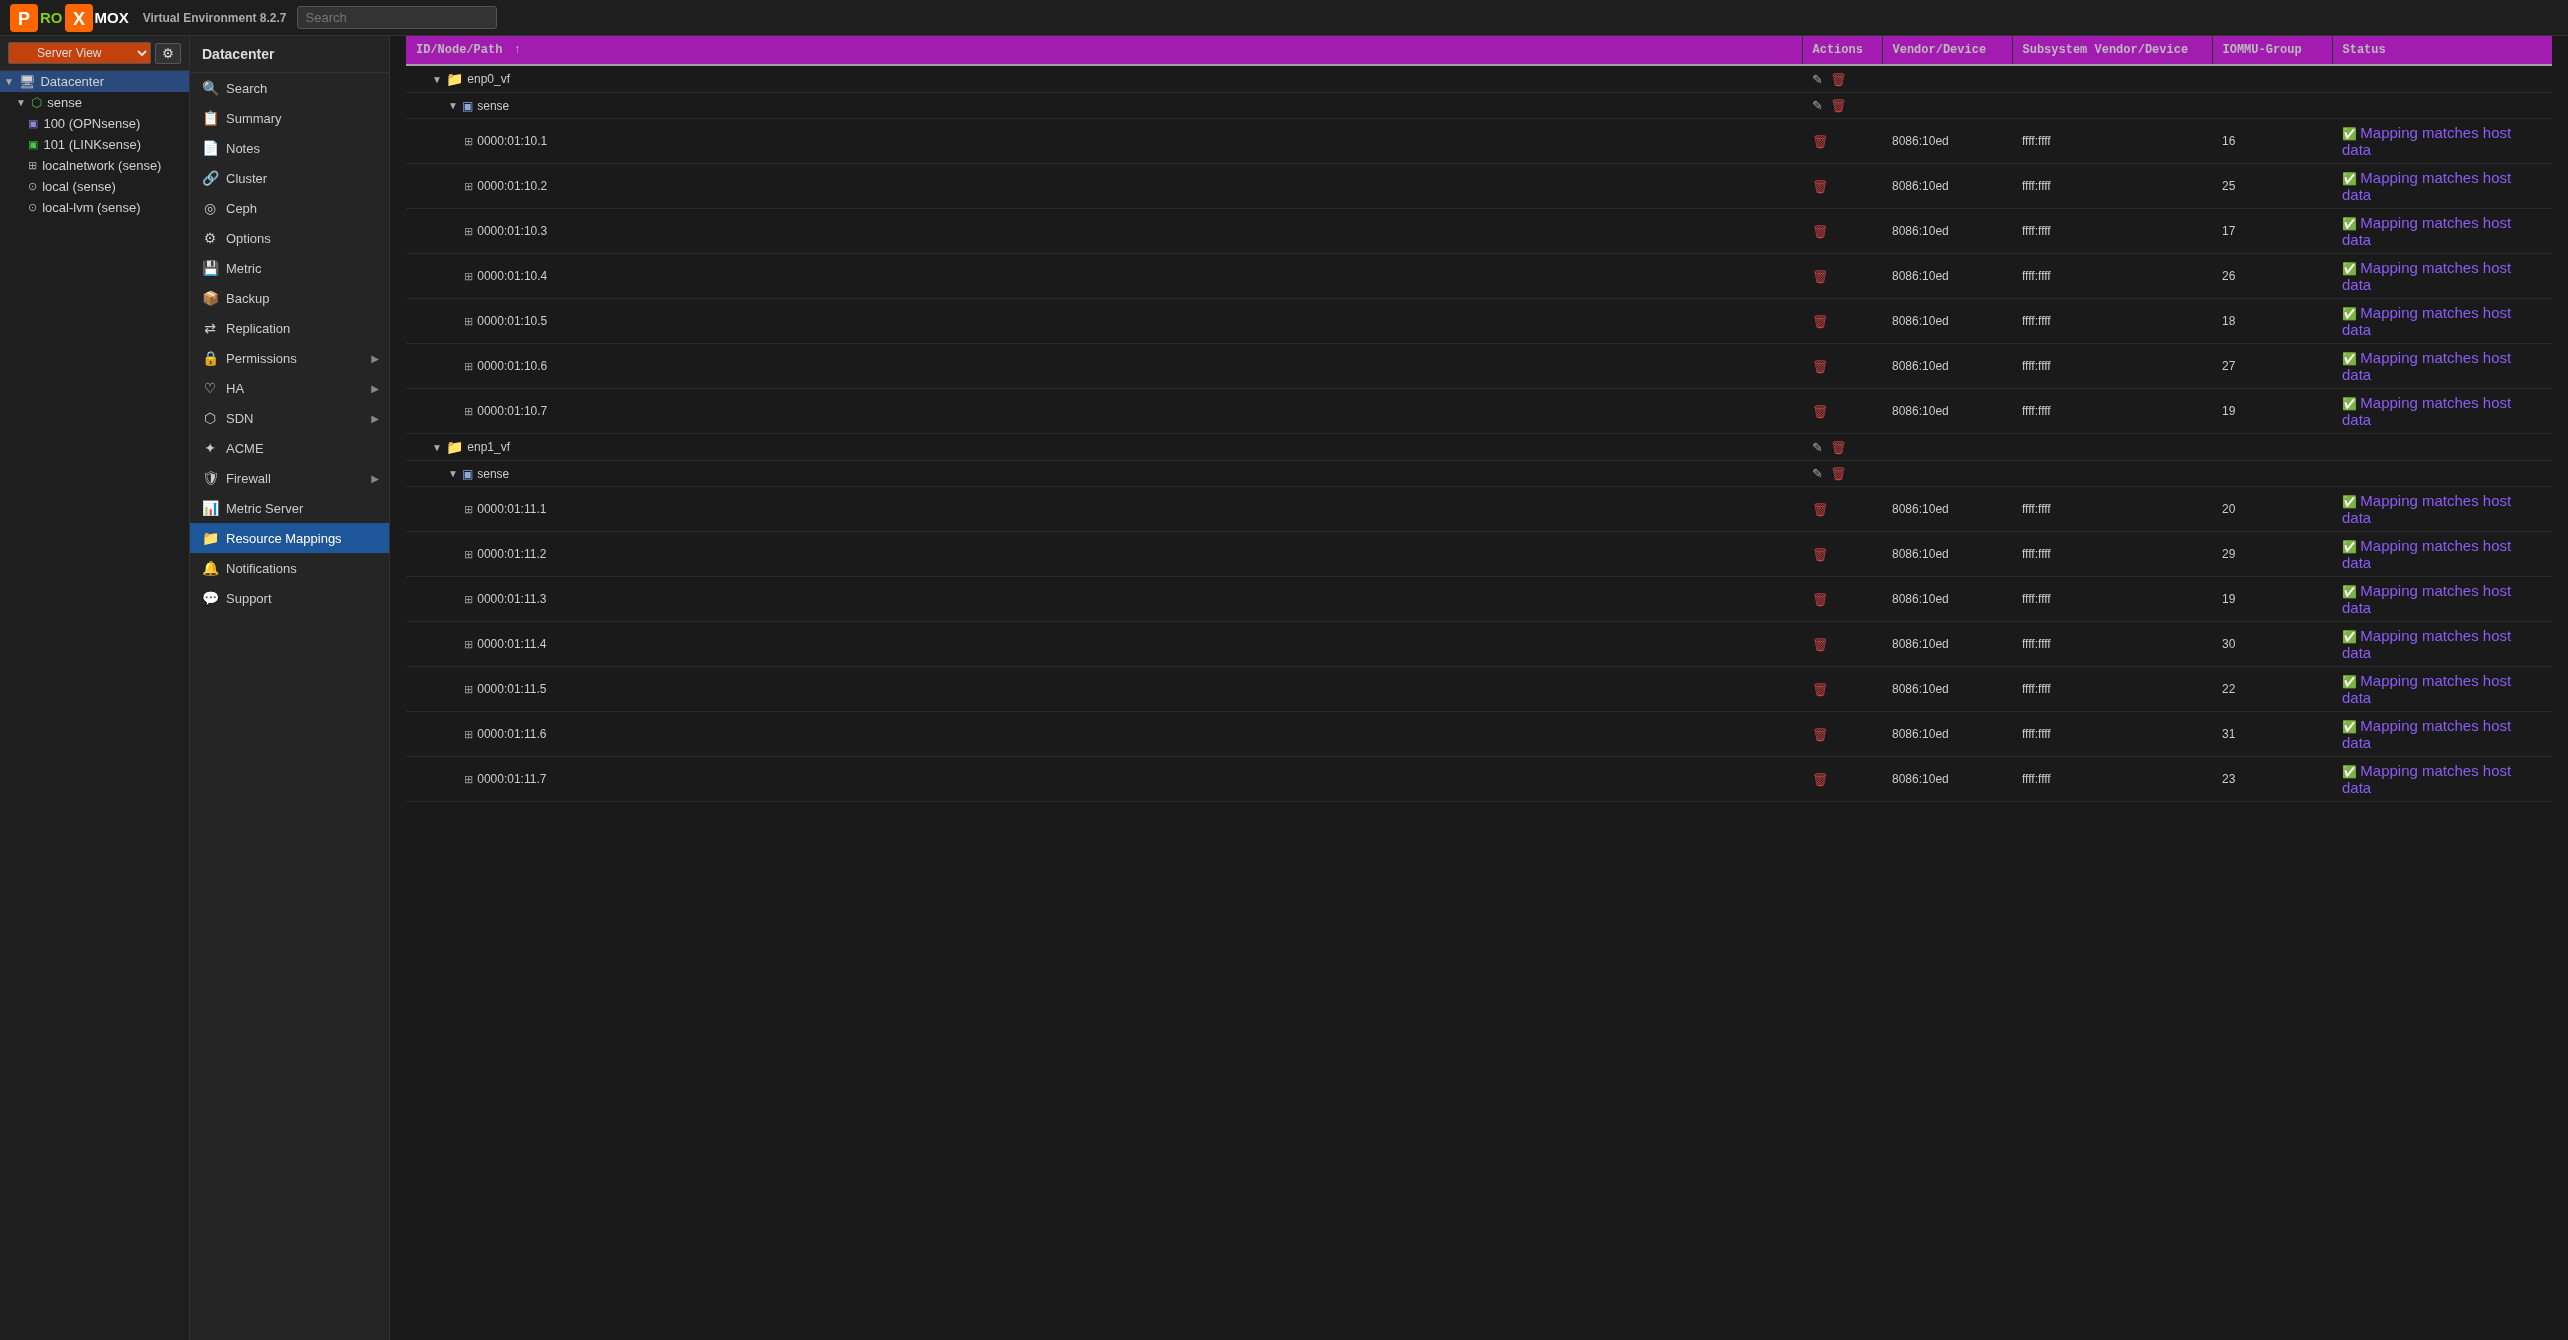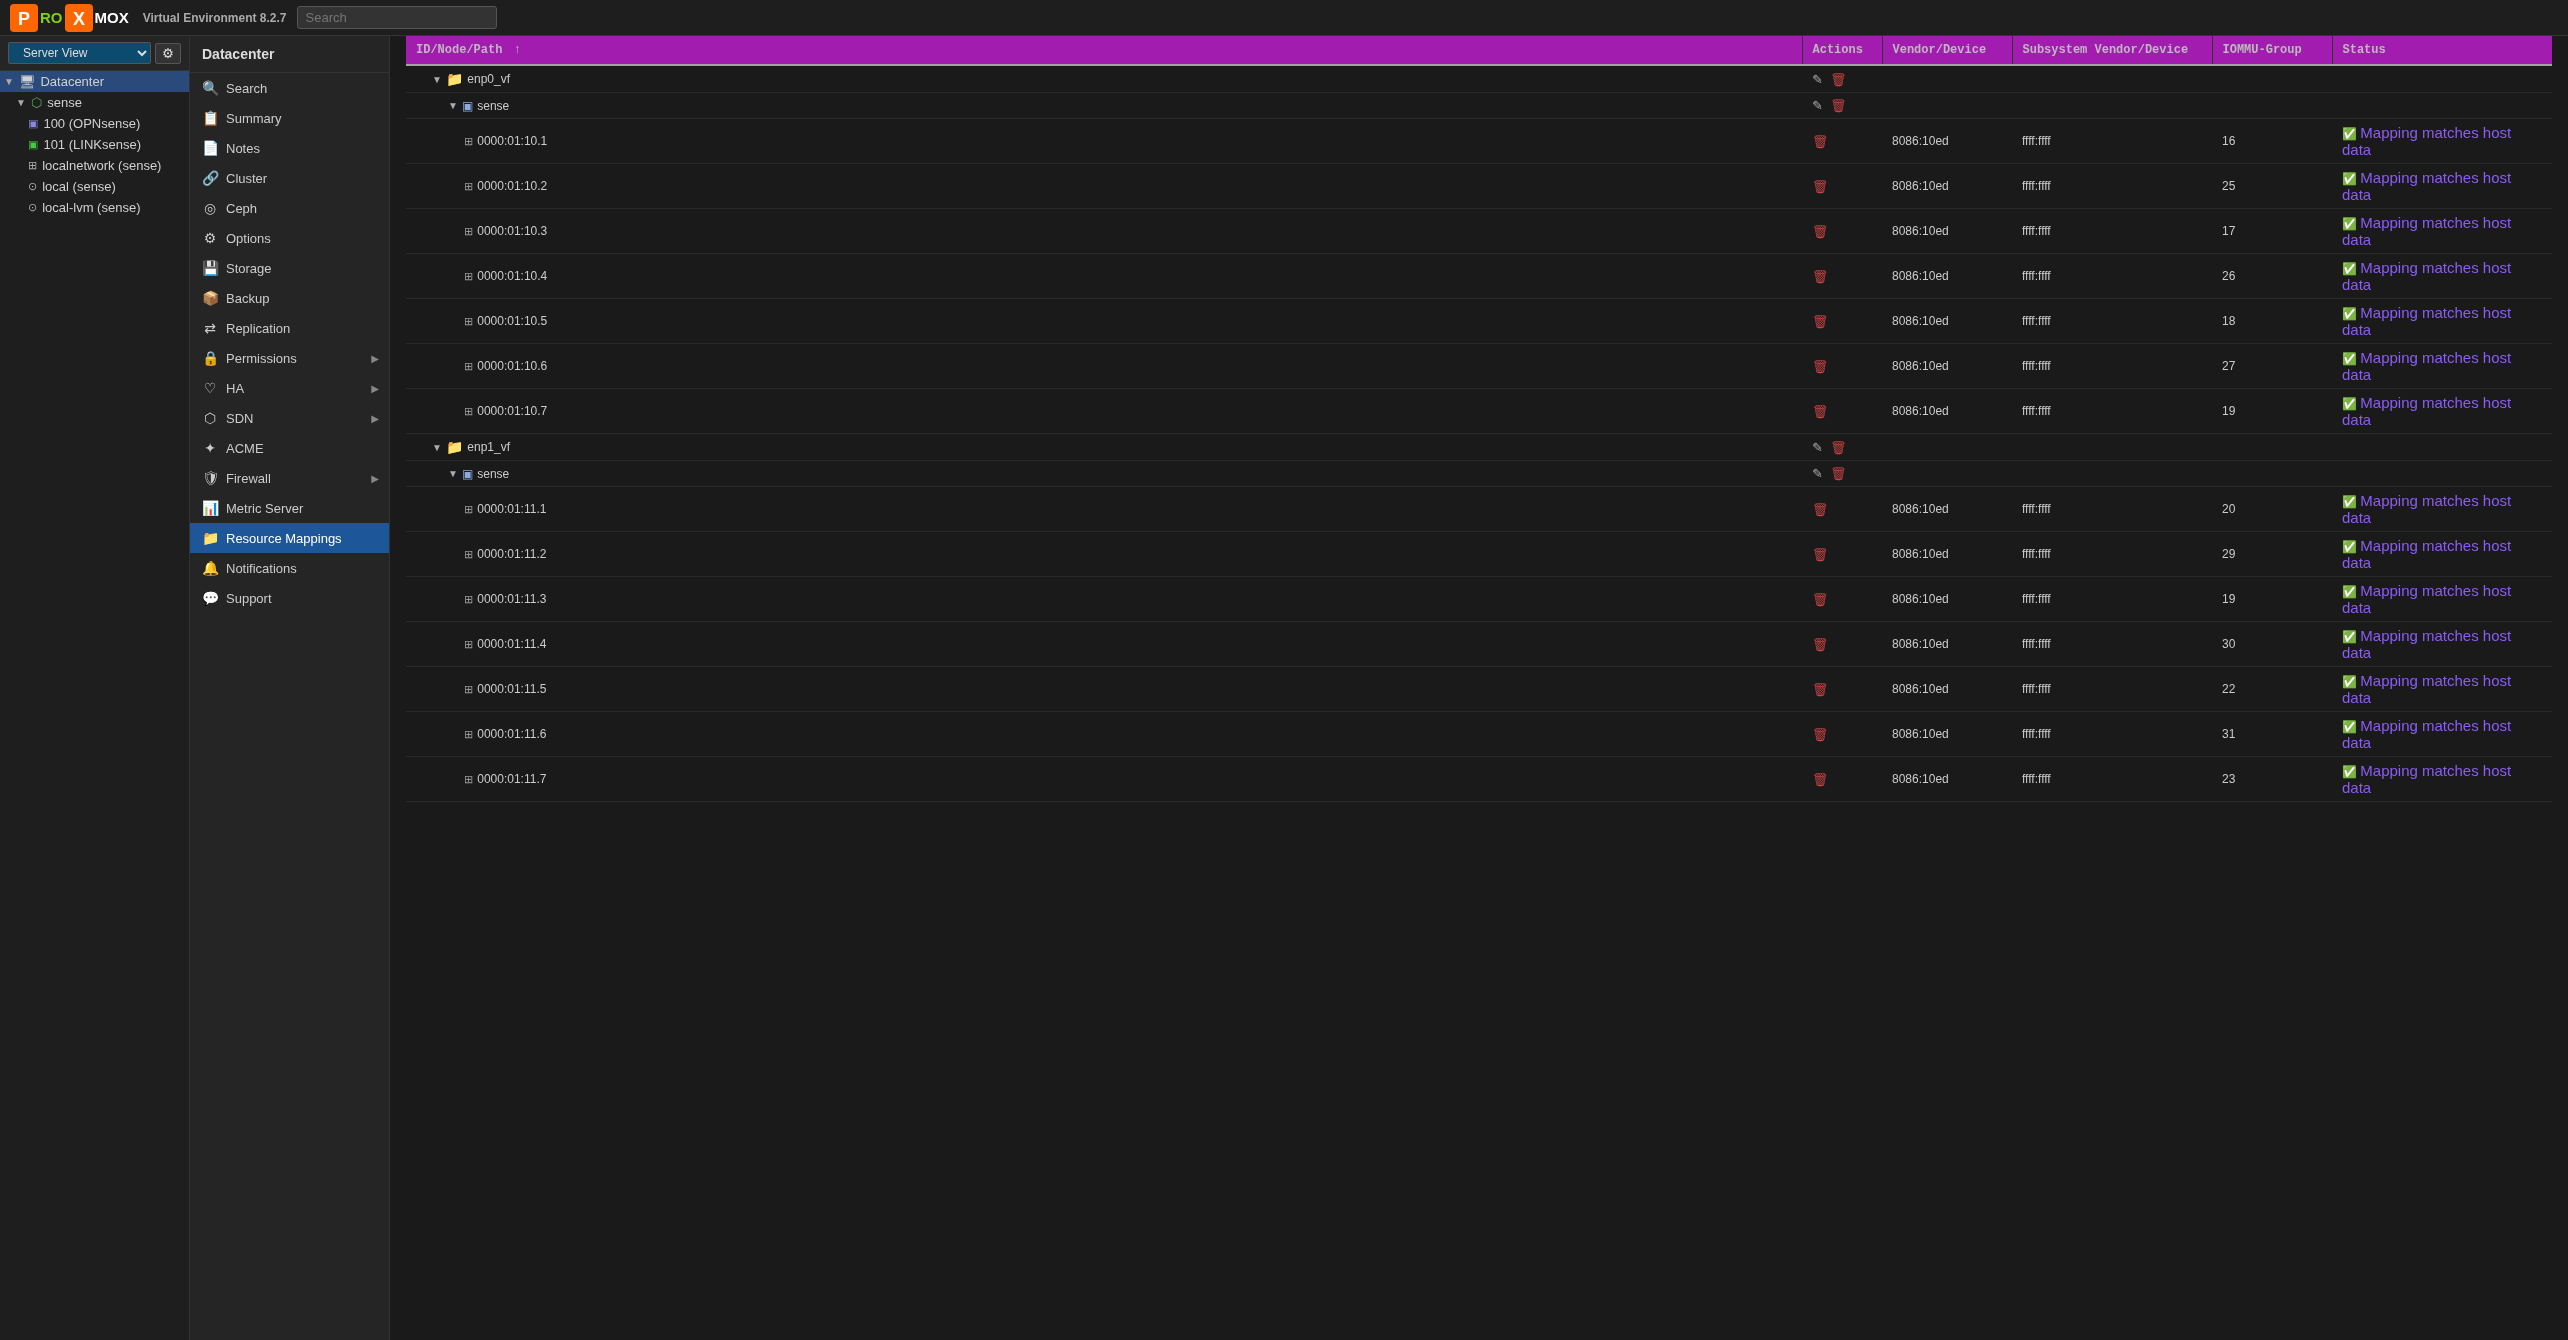--- a/index.html
+++ b/index.html
@@ -61,24 +61,24 @@
     }
     #server-view-bar {
       display: flex;
       align-items: center;
       padding: 6px 8px;
       background: #252525;
       border-bottom: 1px solid #333;
       gap: 4px;
     }
     #server-view-select {
-      background: #0c4a6e;
+      background: #c2410c;
       border: 1px solid #555;
       color: #ddd;
-      padding: 2px 10px;
+      padding: 2px 24px;
       font-size: 12px;
       flex: 1;
       border-radius: 2px;
     }
     #gear-btn {
       background: #333;
       border: 1px solid #555;
       color: #ddd;
       padding: 2px 6px;
       cursor: pointer;
@@ -313,21 +313,21 @@
     <span>Ceph</span>
 
   </div>
         <div class="nav-item">
     <span class="nav-icon">⚙</span>
     <span>Options</span>
 
   </div>
         <div class="nav-item">
     <span class="nav-icon">💾</span>
-    <span>Storage</span>
+    <span>Metric</span>
 
   </div>
         <div class="nav-item">
     <span class="nav-icon">📦</span>
     <span>Backup</span>
 
   </div>
         <div class="nav-item">
     <span class="nav-icon">⇄</span>
     <span>Replication</span>

